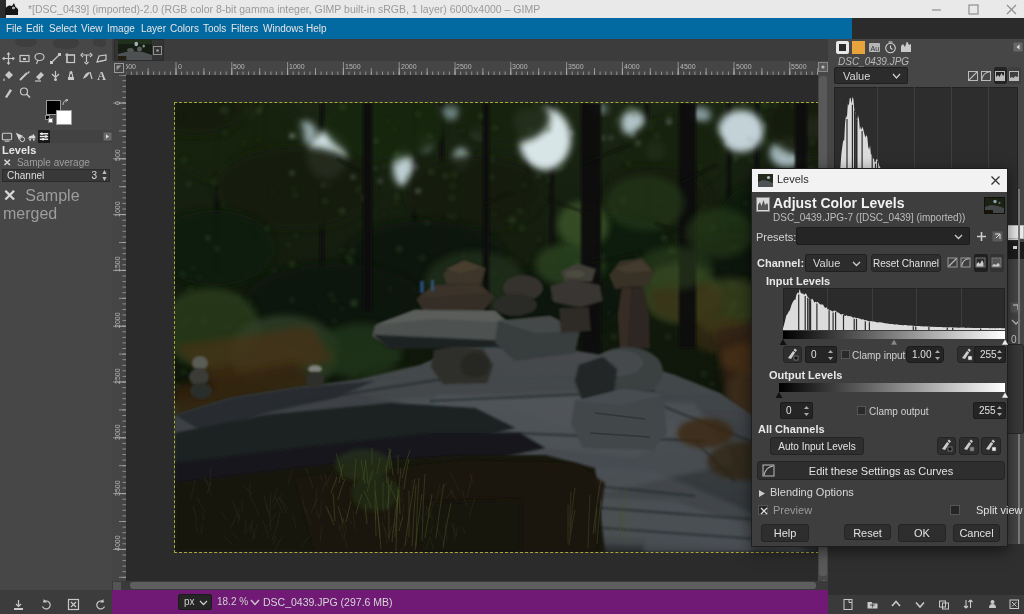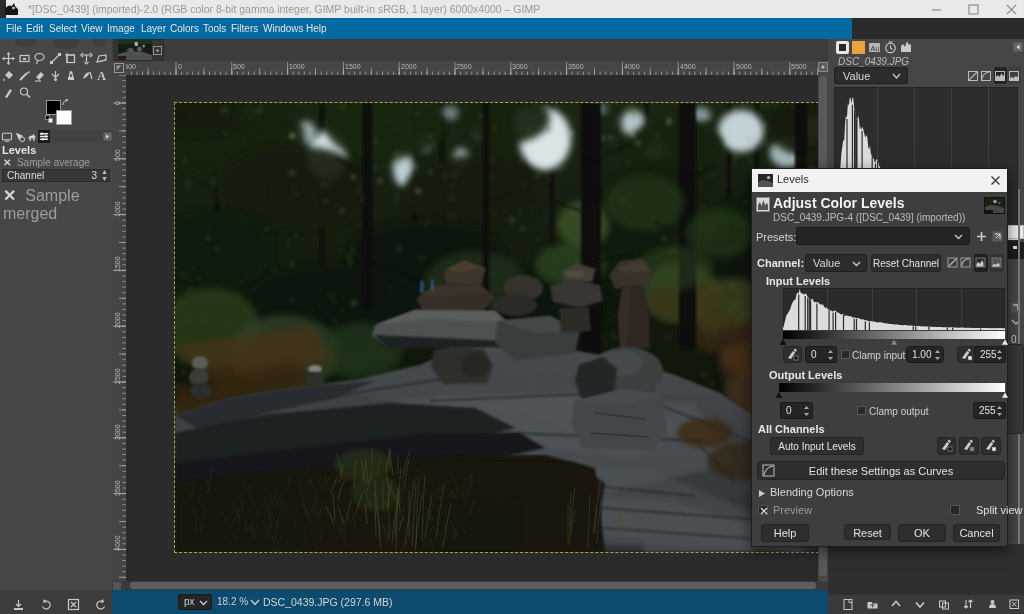--- a/index.html
+++ b/index.html
@@ -13,21 +13,21 @@
 #rightdock{left:828px;top:39px;width:196px;height:575px;background:#464646}
 #tabstrip{left:112px;top:39px;width:716px;height:22px;background:#3c3c3c}
 #rulertop{left:126px;top:61px;width:692px;height:14px;background:#454545}
 #rulercorner{left:112px;top:61px;width:14px;height:14px;background:#454545}
 #rulerleft{left:112px;top:75px;width:14px;height:506px;background:#454545}
 #canvas{left:126px;top:75px;width:692px;height:506px;background:#2b2b2b;overflow:hidden}
 #vscroll{left:818px;top:61px;width:10px;height:520px;background:#474747}
 #vthumb{left:819px;top:76px;width:8px;height:500px;background:#595959;border-radius:3px}
 #hscroll{left:112px;top:581px;width:716px;height:9px;background:#3a3a3a}
 #hthumb{left:130px;top:582px;width:686px;height:7px;background:#5e5e5e;border-radius:3px}
-#statusbar{left:112px;top:590px;width:716px;height:24px;background:#0c4a6e;color:#cccccc;font-size:11px}
+#statusbar{left:112px;top:590px;width:716px;height:24px;background:#701a75;color:#cccccc;font-size:11px}
 svg{display:block}
 #dialog{left:751px;top:168px;width:257px;height:379px;background:#3e3e3e;border:1px solid #1e1e1e;box-shadow:0 4px 14px rgba(0,0,0,.55);font-size:11px;color:#dcdcdc}
 .btn{position:absolute;background:#2e2e2e;border:1px solid #242424;border-radius:3px;color:#e2e2e2;text-align:center;white-space:nowrap;overflow:hidden}
 .entry{position:absolute;background:#252525;border:1px solid #1c1c1c;color:#e2e2e2}
 .bold{font-weight:bold}
 </style></head>
 <body>
 <div class="abs" id="titlebar">
     <span>*[DSC_0439] (imported)-2.0 (RGB color 8-bit gamma integer, GIMP built-in sRGB, 1 layer) 6000x4000 – GIMP</span>
     <svg style="position:absolute;left:925px;top:4px" width="90" height="11" viewBox="0 0 90 11">
@@ -865,21 +865,21 @@
     </svg>
 <div class="abs" style="left:25px;top:4px;font-size:11px;color:#2a2a2a">Levels</div>
 <svg class="abs" style="left:238px;top:6px" width="11" height="11" viewBox="0 0 11 11">
       <path d="M1.5 1.5 L9.5 9.5 M9.5 1.5 L1.5 9.5" stroke="#333" stroke-width="1.3"></path>
     </svg>
 <svg class="abs" style="left:4px;top:28px" width="14" height="15" viewBox="0 0 14 15">
       <rect x="0.5" y="0.5" width="13" height="14" fill="#d8d8d8" stroke="#888"></rect>
       <path d="M2 13 V8 l2-3 1.5 4 2-6 1.5 5 2-2 1 2 V13 Z" fill="#555"></path>
     </svg>
 <div class="abs bold" style="left:21px;top:26px;font-size:14px;color:#f2f2f2">Adjust Color Levels</div>
-<div class="abs" style="left:21px;top:43px;font-size:10px;color:#bdbdbd">DSC_0439.JPG-4 ([DSC_0439] (imported))</div>
+<div class="abs" style="left:21px;top:43px;font-size:10px;color:#bdbdbd">DSC_0439.JPG-7 ([DSC_0439] (imported))</div>
 <svg class="abs" style="left:232px;top:28px" width="21" height="17" viewBox="0 0 21 17">
       <rect width="21" height="17" fill="#101408"></rect>
       <rect x="1" y="1" width="19" height="15" fill="#1a2214"></rect>
       <path d="M1 10 L7 8 L14 9 L20 11 V16 H1 Z" fill="#43474a"></path>
       <circle cx="11" cy="4.5" r="1.7" fill="#8fa4aa"></circle>
       <circle cx="15.5" cy="6" r="1" fill="#647a82"></circle>
       <rect x="1" y="13" width="8" height="3" fill="#191408"></rect>
     </svg>
 <div class="abs" style="left:4px;top:62px;font-size:11px;color:#d5d5d5">Presets:</div>
 <div class="abs entry" style="left:44px;top:58px;width:174px;height:18px;border-radius:2px">

